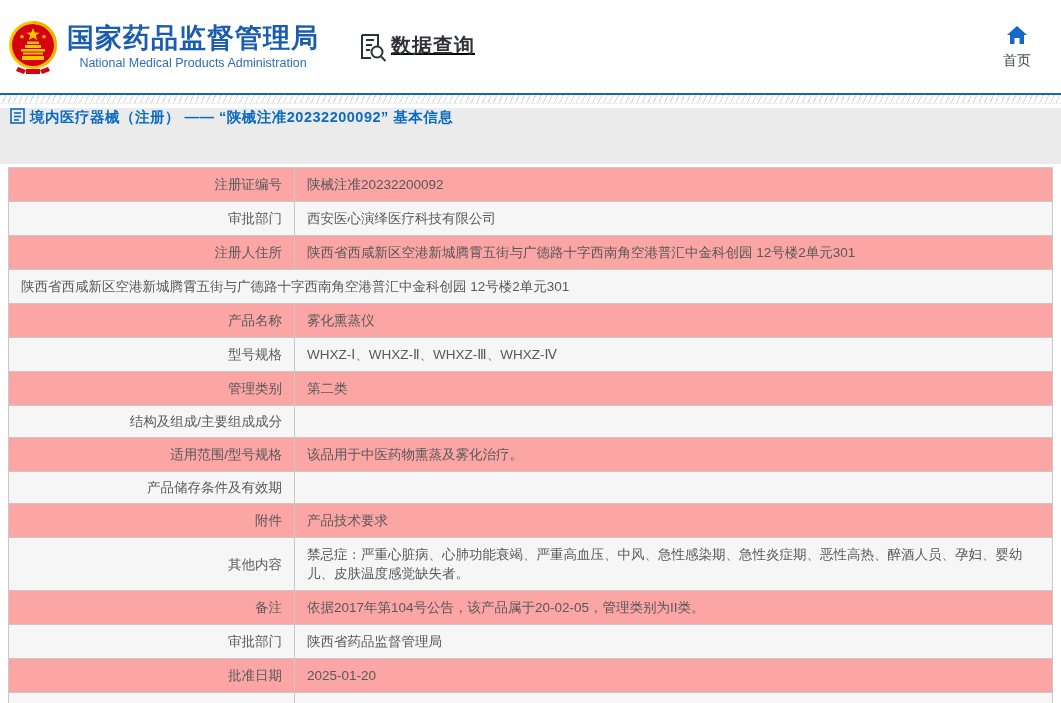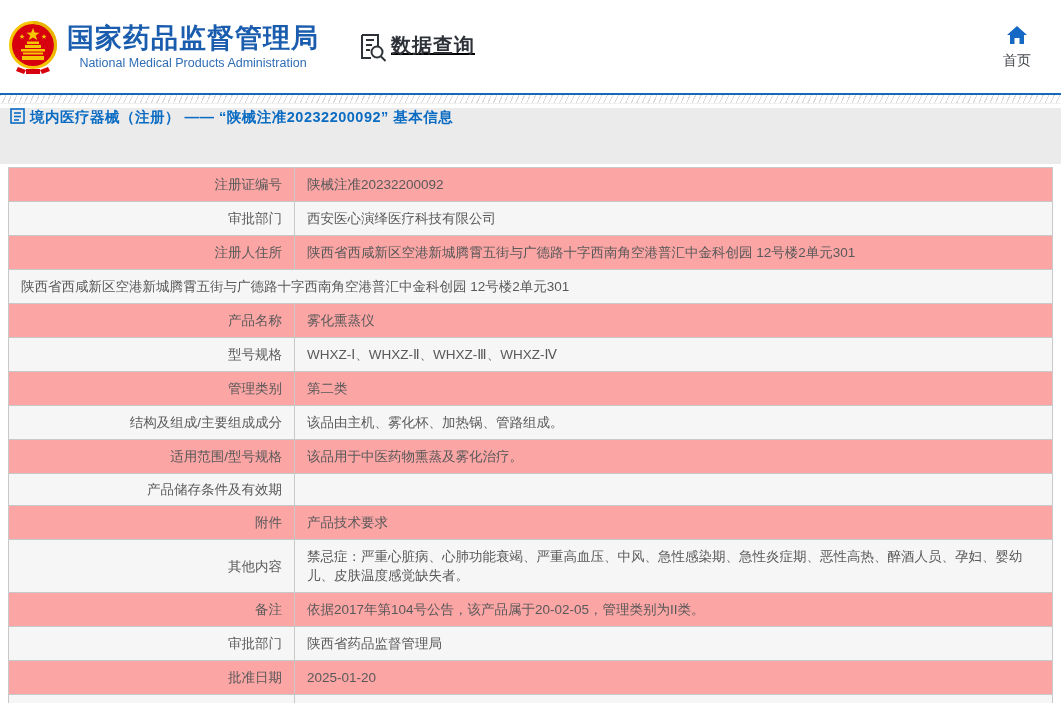--- a/index.html
+++ b/index.html
@@ -161,21 +161,20 @@
     <div class="cell-value">WHXZ-Ⅰ、WHXZ-Ⅱ、WHXZ-Ⅲ、WHXZ-Ⅳ</div>
   </div>
 
   <div class="t-row">
     <div class="cell-label">管理类别</div>
     <div class="cell-value">第二类</div>
   </div>
 
   <div class="t-row">
     <div class="cell-label">结构及组成/主要组成成分</div>
-    <div class="cell-value">该品由主机、雾化杯、加热锅、管路组成。</div>
   </div>
 
   <div class="t-row">
     <div class="cell-label">适用范围/型号规格</div>
     <div class="cell-value">该品用于中医药物熏蒸及雾化治疗。</div>
   </div>
 
   <div class="t-row">
     <div class="cell-label">产品储存条件及有效期</div>
     <div class="cell-value"></div>

